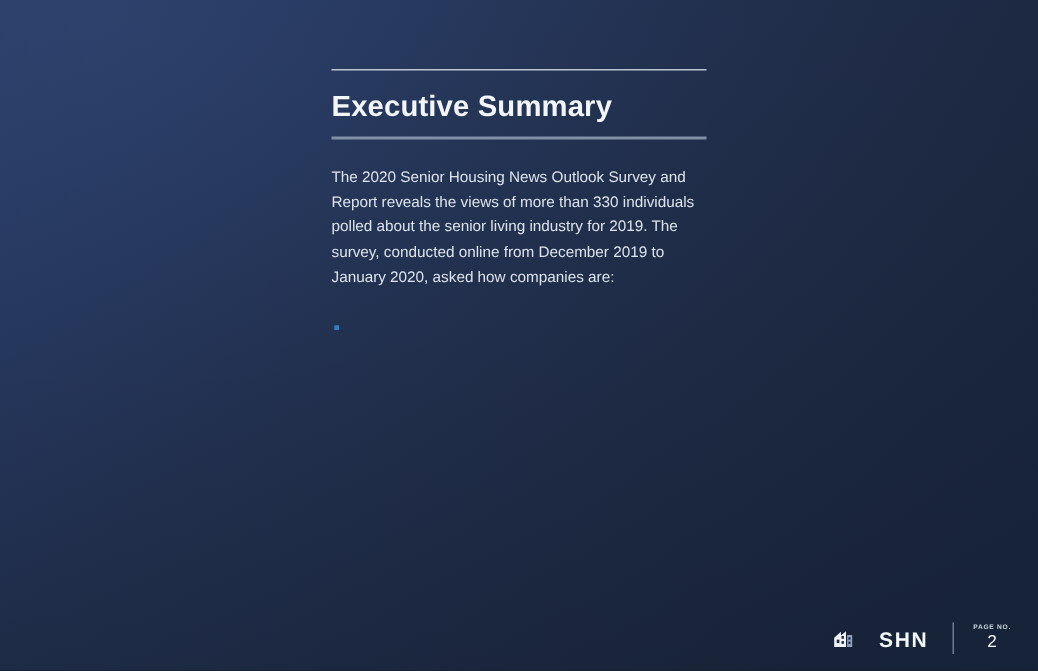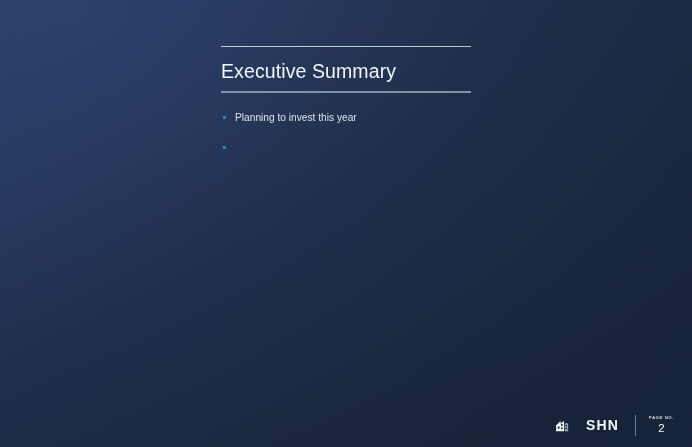--- a/index.html
+++ b/index.html
@@ -51,21 +51,21 @@
   }
   .rule-bottom {
     height: 2px;
     background: #93a1b5;
     opacity: 0.85;
     margin: 9px 0 0 0;
   }
 
   .title {
     font-size: 19.5px;
-    font-weight: 400;
+    font-weight: 700;
     letter-spacing: 0.1px;
     color: #f2f5f9;
     line-height: 1.1;
     margin: 0;
     white-space: nowrap;
   }
 
   .intro, .outro {
     font-size: 10.2px;
     line-height: 1.62;
@@ -104,20 +104,21 @@
   .footer {
     position: absolute;
     right: 18px;
     bottom: 11px;
     display: flex;
     align-items: center;
     z-index: 3;
   }
   .brand {
     display: flex;
+    align-items: center;
     gap: 16px;
   }
   .brand-icon {
     width: 15px;
     height: 15px;
     display: block;
   }
   .brand-text {
     font-size: 14px;
     font-weight: 700;
@@ -158,26 +159,23 @@
 <div class="slide">
 
   <div class="content">
 
     <div class="rule-top"></div>
 
     <h1 class="title">Executive Summary</h1>
 
     <div class="rule-bottom"></div>
 
+    <p class="intro">The 2020 Senior Housing News Outlook Survey and Report reveals the views of more than 330 individuals polled about the senior living industry for 2019. The survey, conducted online from December 2019 to January 2020, asked how companies are:</p>
 
     <ul class="bullets">
-      <li>
-        <span class="dot"></span>
-        <span>Planning to invest this year</span>
-      </li>
       <li>
         <span class="dot"></span>
       </li>
       <li>
         <span class="dot"></span>
       </li>
     </ul>
 
 
   </div>

